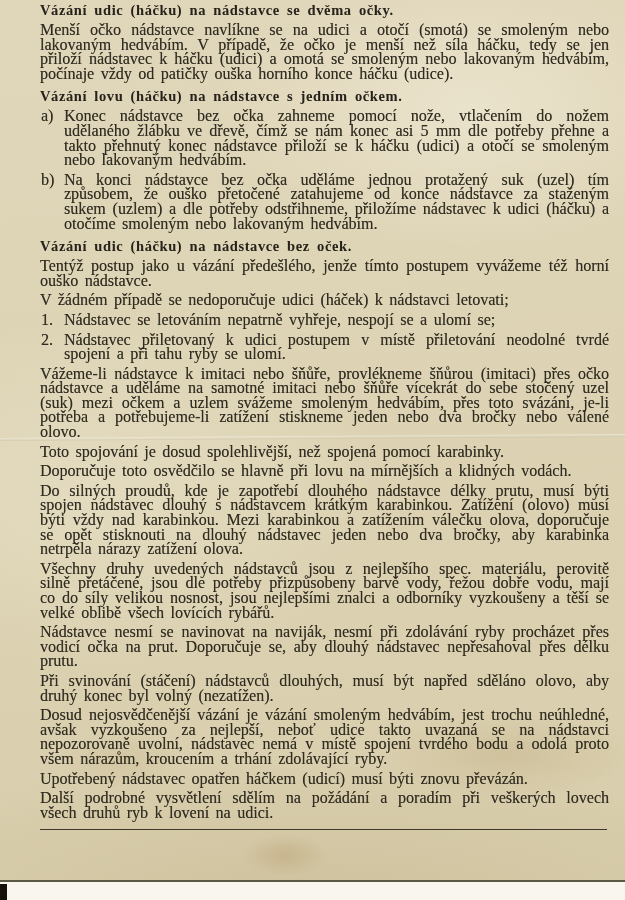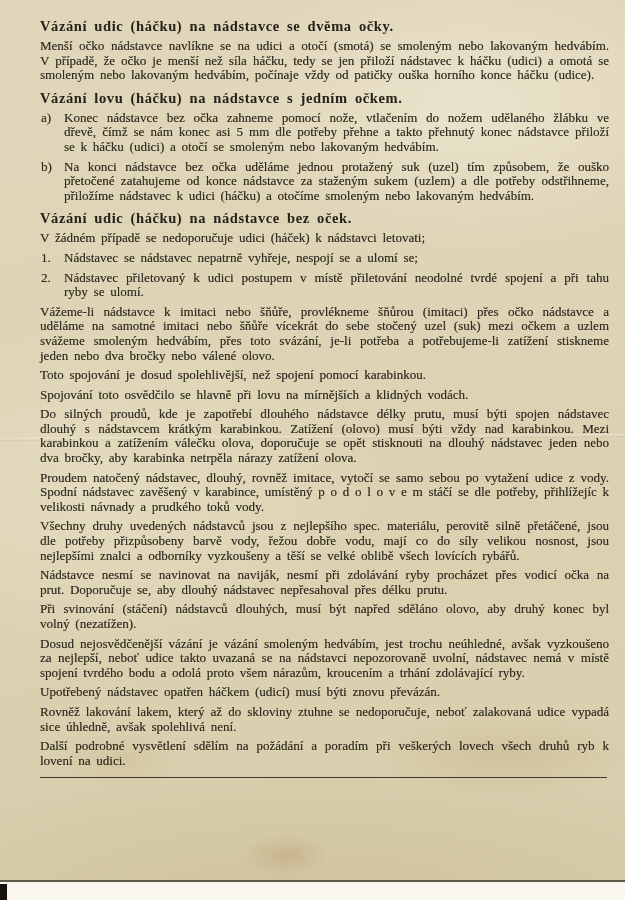--- a/index.html
+++ b/index.html
@@ -6,21 +6,21 @@
   body {
     width: 625px; height: 900px;
     overflow: hidden;
     font-family: "Liberation Serif", "DejaVu Serif", serif;
     background: #ded4b6;
   }
   .page {
     position: relative;
     width: 625px; height: 900px;
     box-sizing: border-box;
-    padding: 18px 16px 0 40px;
+    padding: 2px 16px 0 40px;
     color: #2f2b20;
     background:
       radial-gradient(ellipse 180px 60px at 505px 755px, rgba(146,110,52,0.14), transparent 70%),
       radial-gradient(ellipse 60px 30px at 285px 855px, rgba(160,118,58,0.22), transparent 70%),
       radial-gradient(ellipse 90px 40px at 120px 760px, rgba(150,115,60,0.10), transparent 70%),
       radial-gradient(ellipse 400px 220px at 75% 12%, rgba(255,253,240,0.35), transparent 65%),
       radial-gradient(ellipse 500px 300px at 15% 55%, rgba(255,252,238,0.22), transparent 60%),
       radial-gradient(ellipse 700px 200px at 50% 100%, rgba(120,95,45,0.10), transparent 70%),
       linear-gradient(176deg, #e0d6ba 0%, #ddd3b4 45%, #d8cdab 100%);
   }
@@ -34,21 +34,21 @@
   .heading {
     font-size: 14.5px;
     font-weight: bold;
     letter-spacing: 0.6px;
     word-spacing: 3px;
     margin: 7px 0 4px 0;
     color: #26221a;
   }
   .heading:first-child { margin-top: 0; }
   .para {
-    font-size: 13px;
+    font-size: 16px;
     line-height: 14.6px;
     text-align: justify;
     word-spacing: 2.5px;
     margin: 0 0 5px 0;
     text-shadow: 0.2px 0.2px 0 rgba(40,35,25,0.45);
   }
   .list-item {
     position: relative;
     padding-left: 24px;
   }
@@ -88,41 +88,40 @@
     <p class="para list-item">
       <span class="li-label">a)</span>
       <span>Konec nádstavce bez očka zahneme pomocí nože, vtlačením do nožem udělaného žlábku ve dřevě, čímž se nám konec asi 5 mm dle potřeby přehne a takto přehnutý konec nádstavce přiloží se k háčku (udici) a otočí se smoleným nebo lakovaným hedvábím.</span>
     </p>
     <p class="para list-item">
       <span class="li-label">b)</span>
       <span>Na konci nádstavce bez očka uděláme jednou protažený suk (uzel) tím způsobem, že ouško přetočené zatahujeme od konce nádstavce za staženým sukem (uzlem) a dle potřeby odstřihneme, přiložíme nádstavec k udici (háčku) a otočíme smoleným nebo lakovaným hedvábím.</span>
     </p>
 
     <div class="heading">Vázání udic (háčku) na nádstavce bez oček.</div>
+    <p class="para">Tentýž postup jako u vázání předešlého, jenže tímto postupem vyvážeme též horní ouško nádstavce.</p>
     <p class="para">V žádném případě se nedoporučuje udici (háček) k nádstavci letovati;</p>
     <p class="para list-item">
       <span class="li-label">1.</span>
-      <span>Nádstavec se nádstavec nepatrně vyhřeje, nespojí se a ulomí se;</span>
+      <span>Nádstavec se letováním nepatrně vyhřeje, nespojí se a ulomí se;</span>
     </p>
     <p class="para list-item">
       <span class="li-label">2.</span>
       <span>Nádstavec přiletovaný k udici postupem v místě přiletování neodolné tvrdé spojení a při tahu ryby se ulomí.</span>
     </p>
 
     <p class="para">Vážeme-li nádstavce k imitaci nebo šňůře, provlékneme šňůrou (imitaci) přes očko nádstavce a uděláme na samotné imitaci nebo šňůře vícekrát do sebe stočený uzel (suk) mezi očkem a uzlem svážeme smoleným hedvábím, přes toto svázání, je-li potřeba a potřebujeme-li zatížení stiskneme jeden nebo dva bročky nebo válené olovo.</p>
-    <p class="para">Toto spojování je dosud spolehlivější, než spojení pomocí karabinkou.</p>
-    <p class="para">Spojování toto osvědčilo se hlavně při lovu na mírnějších a klidných vodách.</p>
+    <p class="para">Toto spojování je dosud spolehlivější, než spojená pomocí karabinky.</p>
+    <p class="para">Doporučuje toto osvědčilo se hlavně při lovu na mírnějších a klidných vodách.</p>
     <p class="para">Do silných proudů, kde je zapotřebí dlouhého nádstavce délky prutu, musí býti spojen nádstavec dlouhý s nádstavcem krátkým karabinkou. Zatížení (olovo) musí býti vždy nad karabinkou. Mezi karabinkou a zatížením válečku olova, doporučuje se opět stisknouti na dlouhý nádstavec jeden nebo dva bročky, aby karabinka netrpěla nárazy zatížení olova.</p>
-    <p class="para">Proudem natočený nádstavec, dlouhý, rovněž imitace, vytočí se samo sebou po vytažení udice z vody. Spodní nádstavec zavěšený v karabince, umístěný p o d  o l o v e m stáčí se dle potřeby, přihlížejíc k velikosti návnady a prudkého toků vody.</p>
     <p class="para">Všechny druhy uvedených nádstavců jsou z nejlepšího spec. materiálu, perovitě silně přetáčené, jsou dle potřeby přizpůsobeny barvě vody, řežou dobře vodu, mají co do síly velikou nosnost, jsou nejlepšími znalci a odborníky vyzkoušeny a těší se velké oblibě všech lovících rybářů.</p>
     <p class="para">Nádstavce nesmí se navinovat na naviják, nesmí při zdolávání ryby procházet přes vodicí očka na prut. Doporučuje se, aby dlouhý nádstavec nepřesahoval přes délku prutu.</p>
     <p class="para">Při svinování (stáčení) nádstavců dlouhých, musí být napřed sděláno olovo, aby druhý konec byl volný (nezatížen).</p>
     <p class="para">Dosud nejosvědčenější vázání je vázání smoleným hedvábím, jest trochu neúhledné, avšak vyzkoušeno za nejlepší, neboť udice takto uvazaná se na nádstavci nepozorovaně uvolní, nádstavec nemá v místě spojení tvrdého bodu a odolá proto všem nárazům, kroucením a trhání zdolávající ryby.</p>
     <p class="para">Upotřebený nádstavec opatřen háčkem (udicí) musí býti znovu převázán.</p>
-    <p class="para">Rovněž lakování lakem, který až do skloviny ztuhne se nedoporučuje, neboť zalakovaná udice vypadá sice úhledně, avšak spolehlivá není.</p>
     <p class="para">Další podrobné vysvětlení sdělím na požádání a poradím při veškerých lovech všech druhů ryb k lovení na udici.</p>
 
     <hr class="footer-rule">
 
   </div>
 
   <div class="bottom-edge">
     <div class="corner-shadow"></div>
   </div>
 </div>

